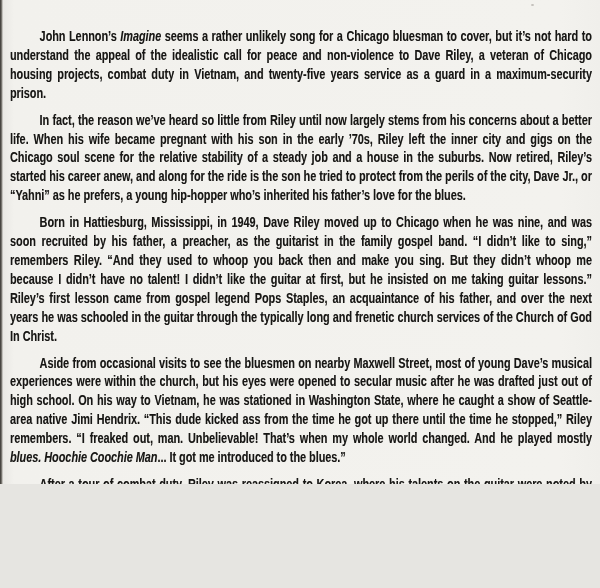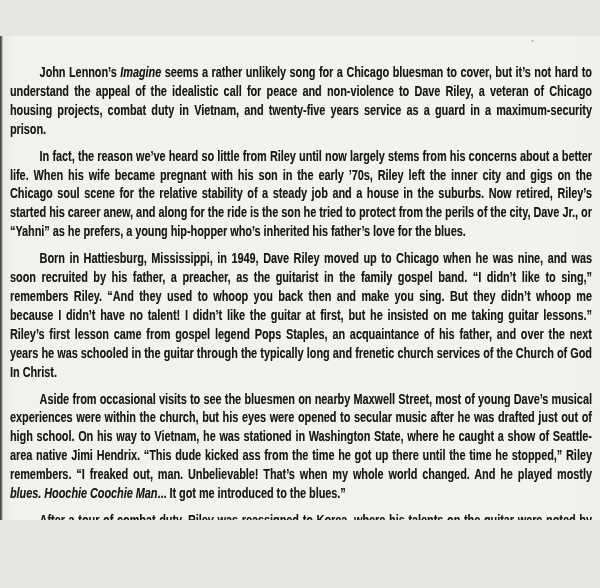--- a/index.html
+++ b/index.html
@@ -7,21 +7,20 @@
     width: 600px; height: 588px;
     background: #e6e5e1;
     font-family: "Liberation Sans", sans-serif;
   }
   .page {
     position: relative;
     width: 600px; height: 484px;
     background: #f2f1ed;
     background-image: linear-gradient(90deg, #e7e6e2 0px, #f2f1ed 14px, #f3f2ee 560px, #f0efeb 600px);
     overflow: hidden;
-    margin-top: 36px;
   }
   .scan-edge {
     position: absolute; left: 0; top: 0;
     width: 3px; height: 100%;
     background: linear-gradient(90deg, #312f2b 0%, #7d7a74 55%, rgba(125,122,116,0) 100%);
   }
   .text-block {
     position: absolute; top: 27px; left: 10px;
     width: 806px;
     transform: scaleX(0.722);

